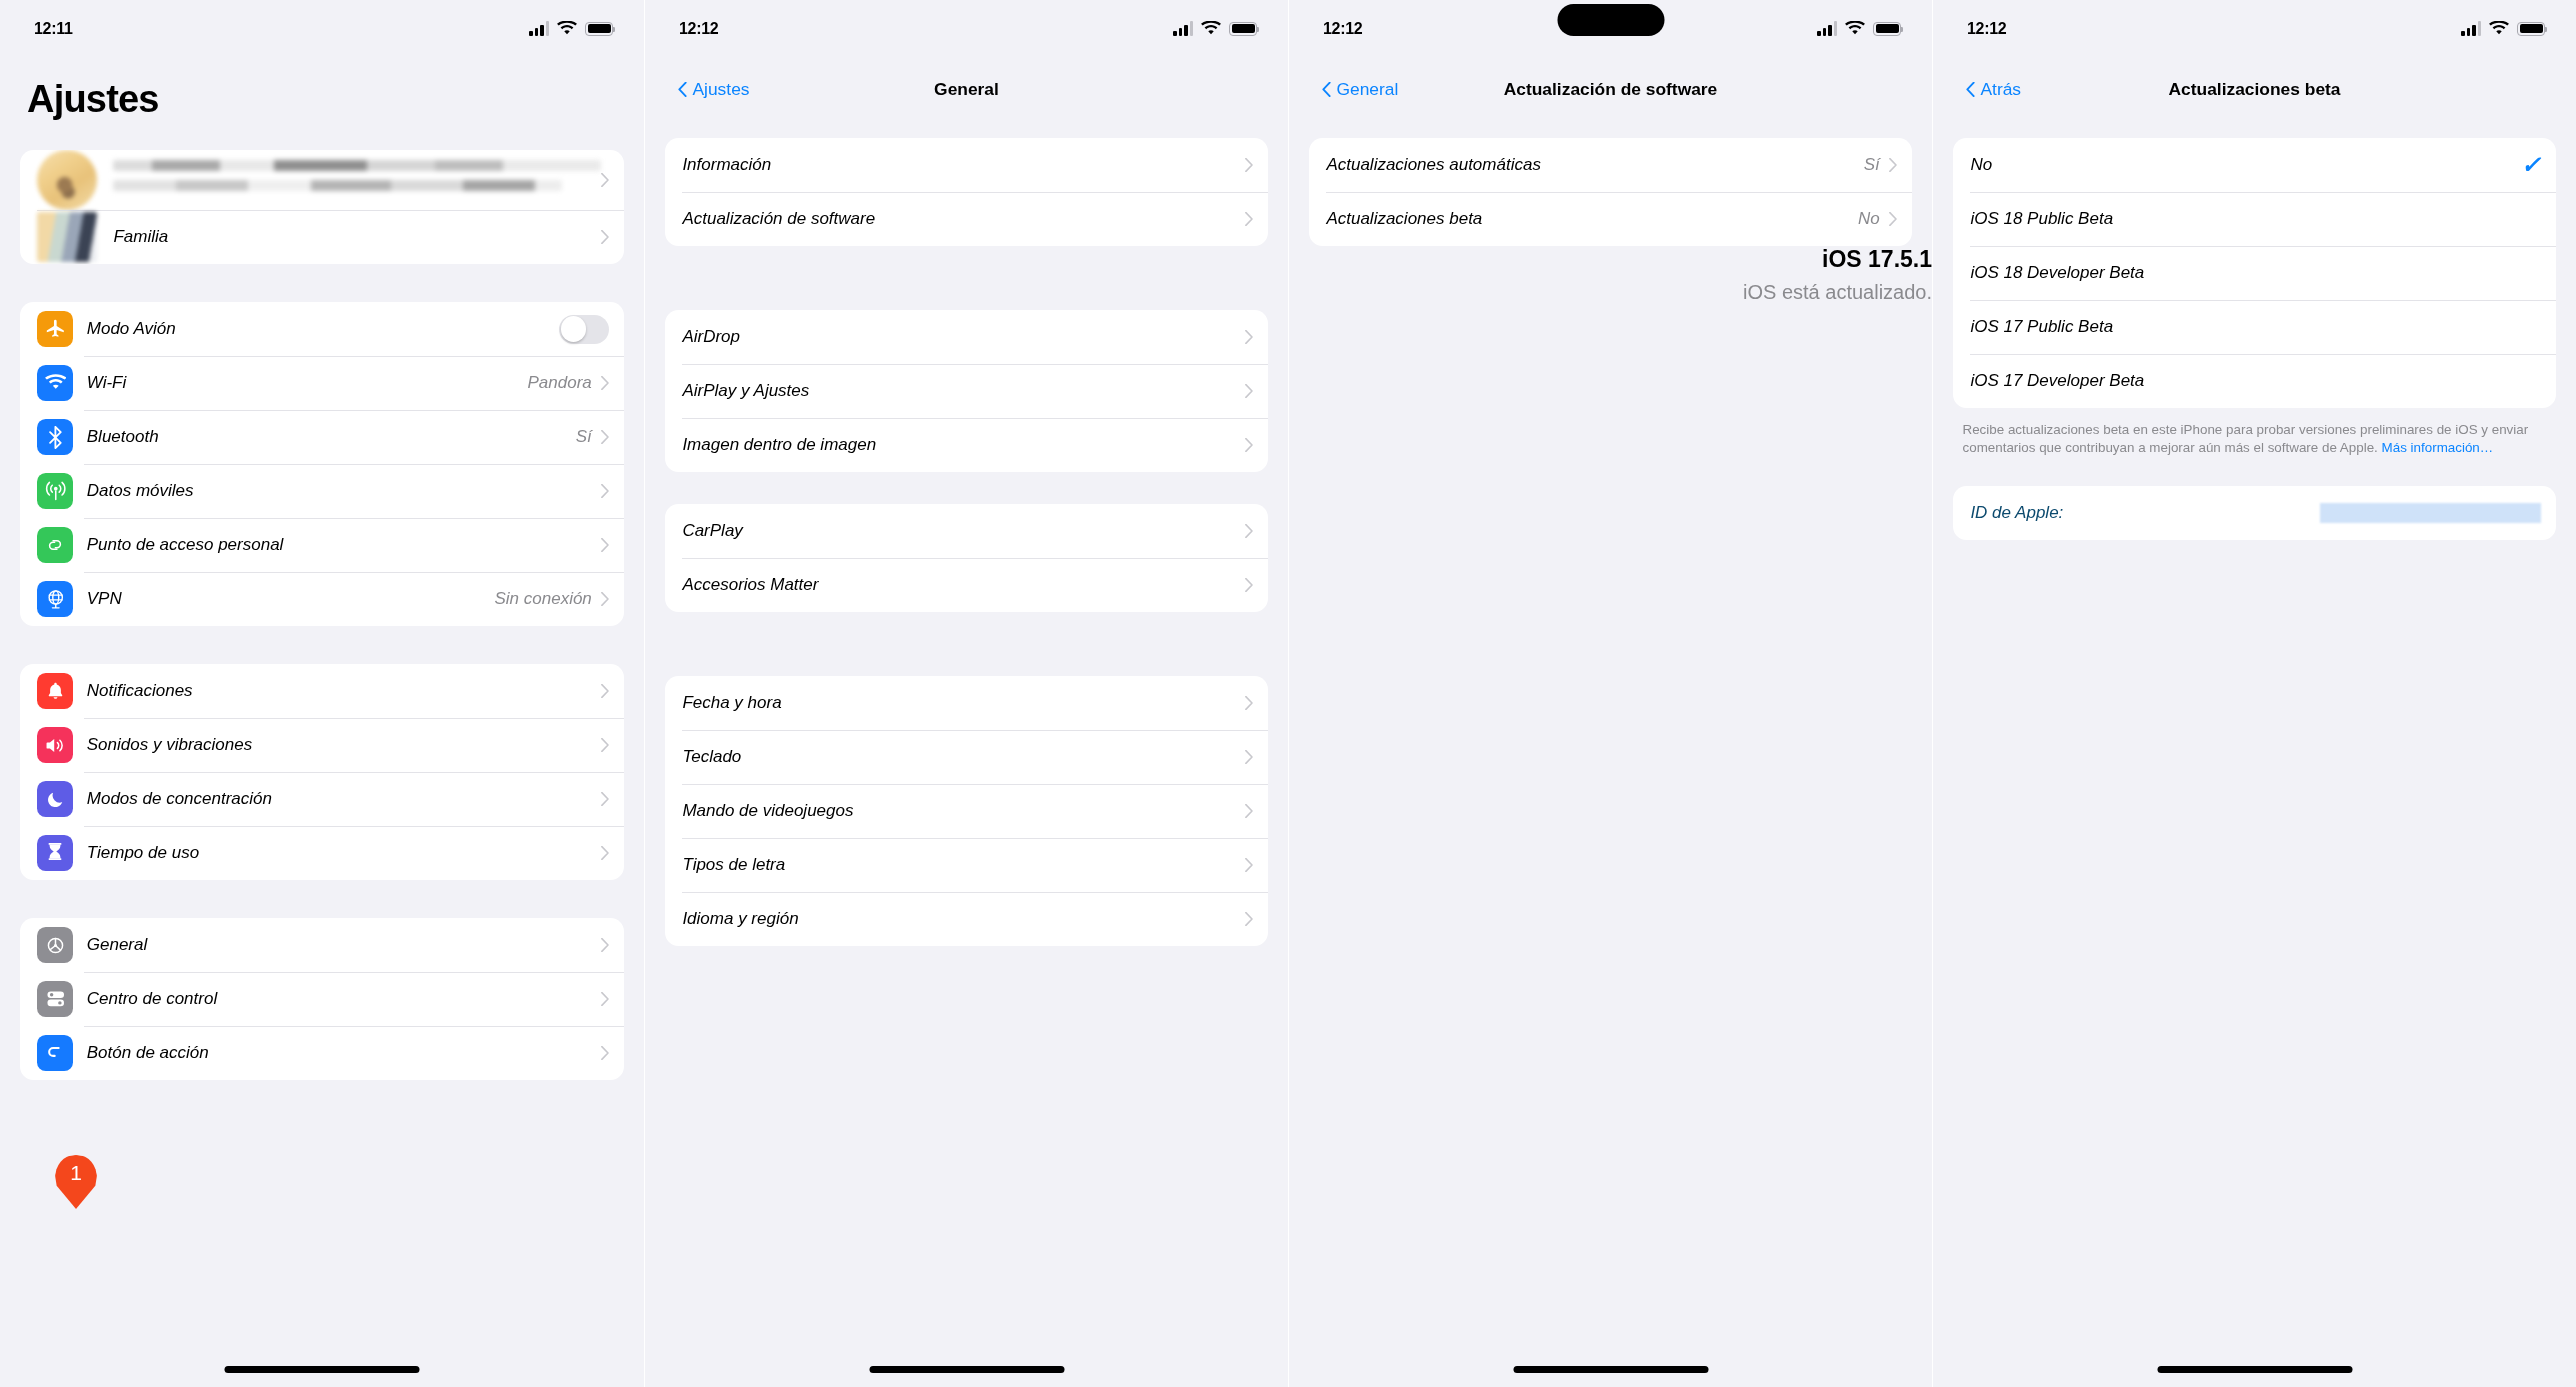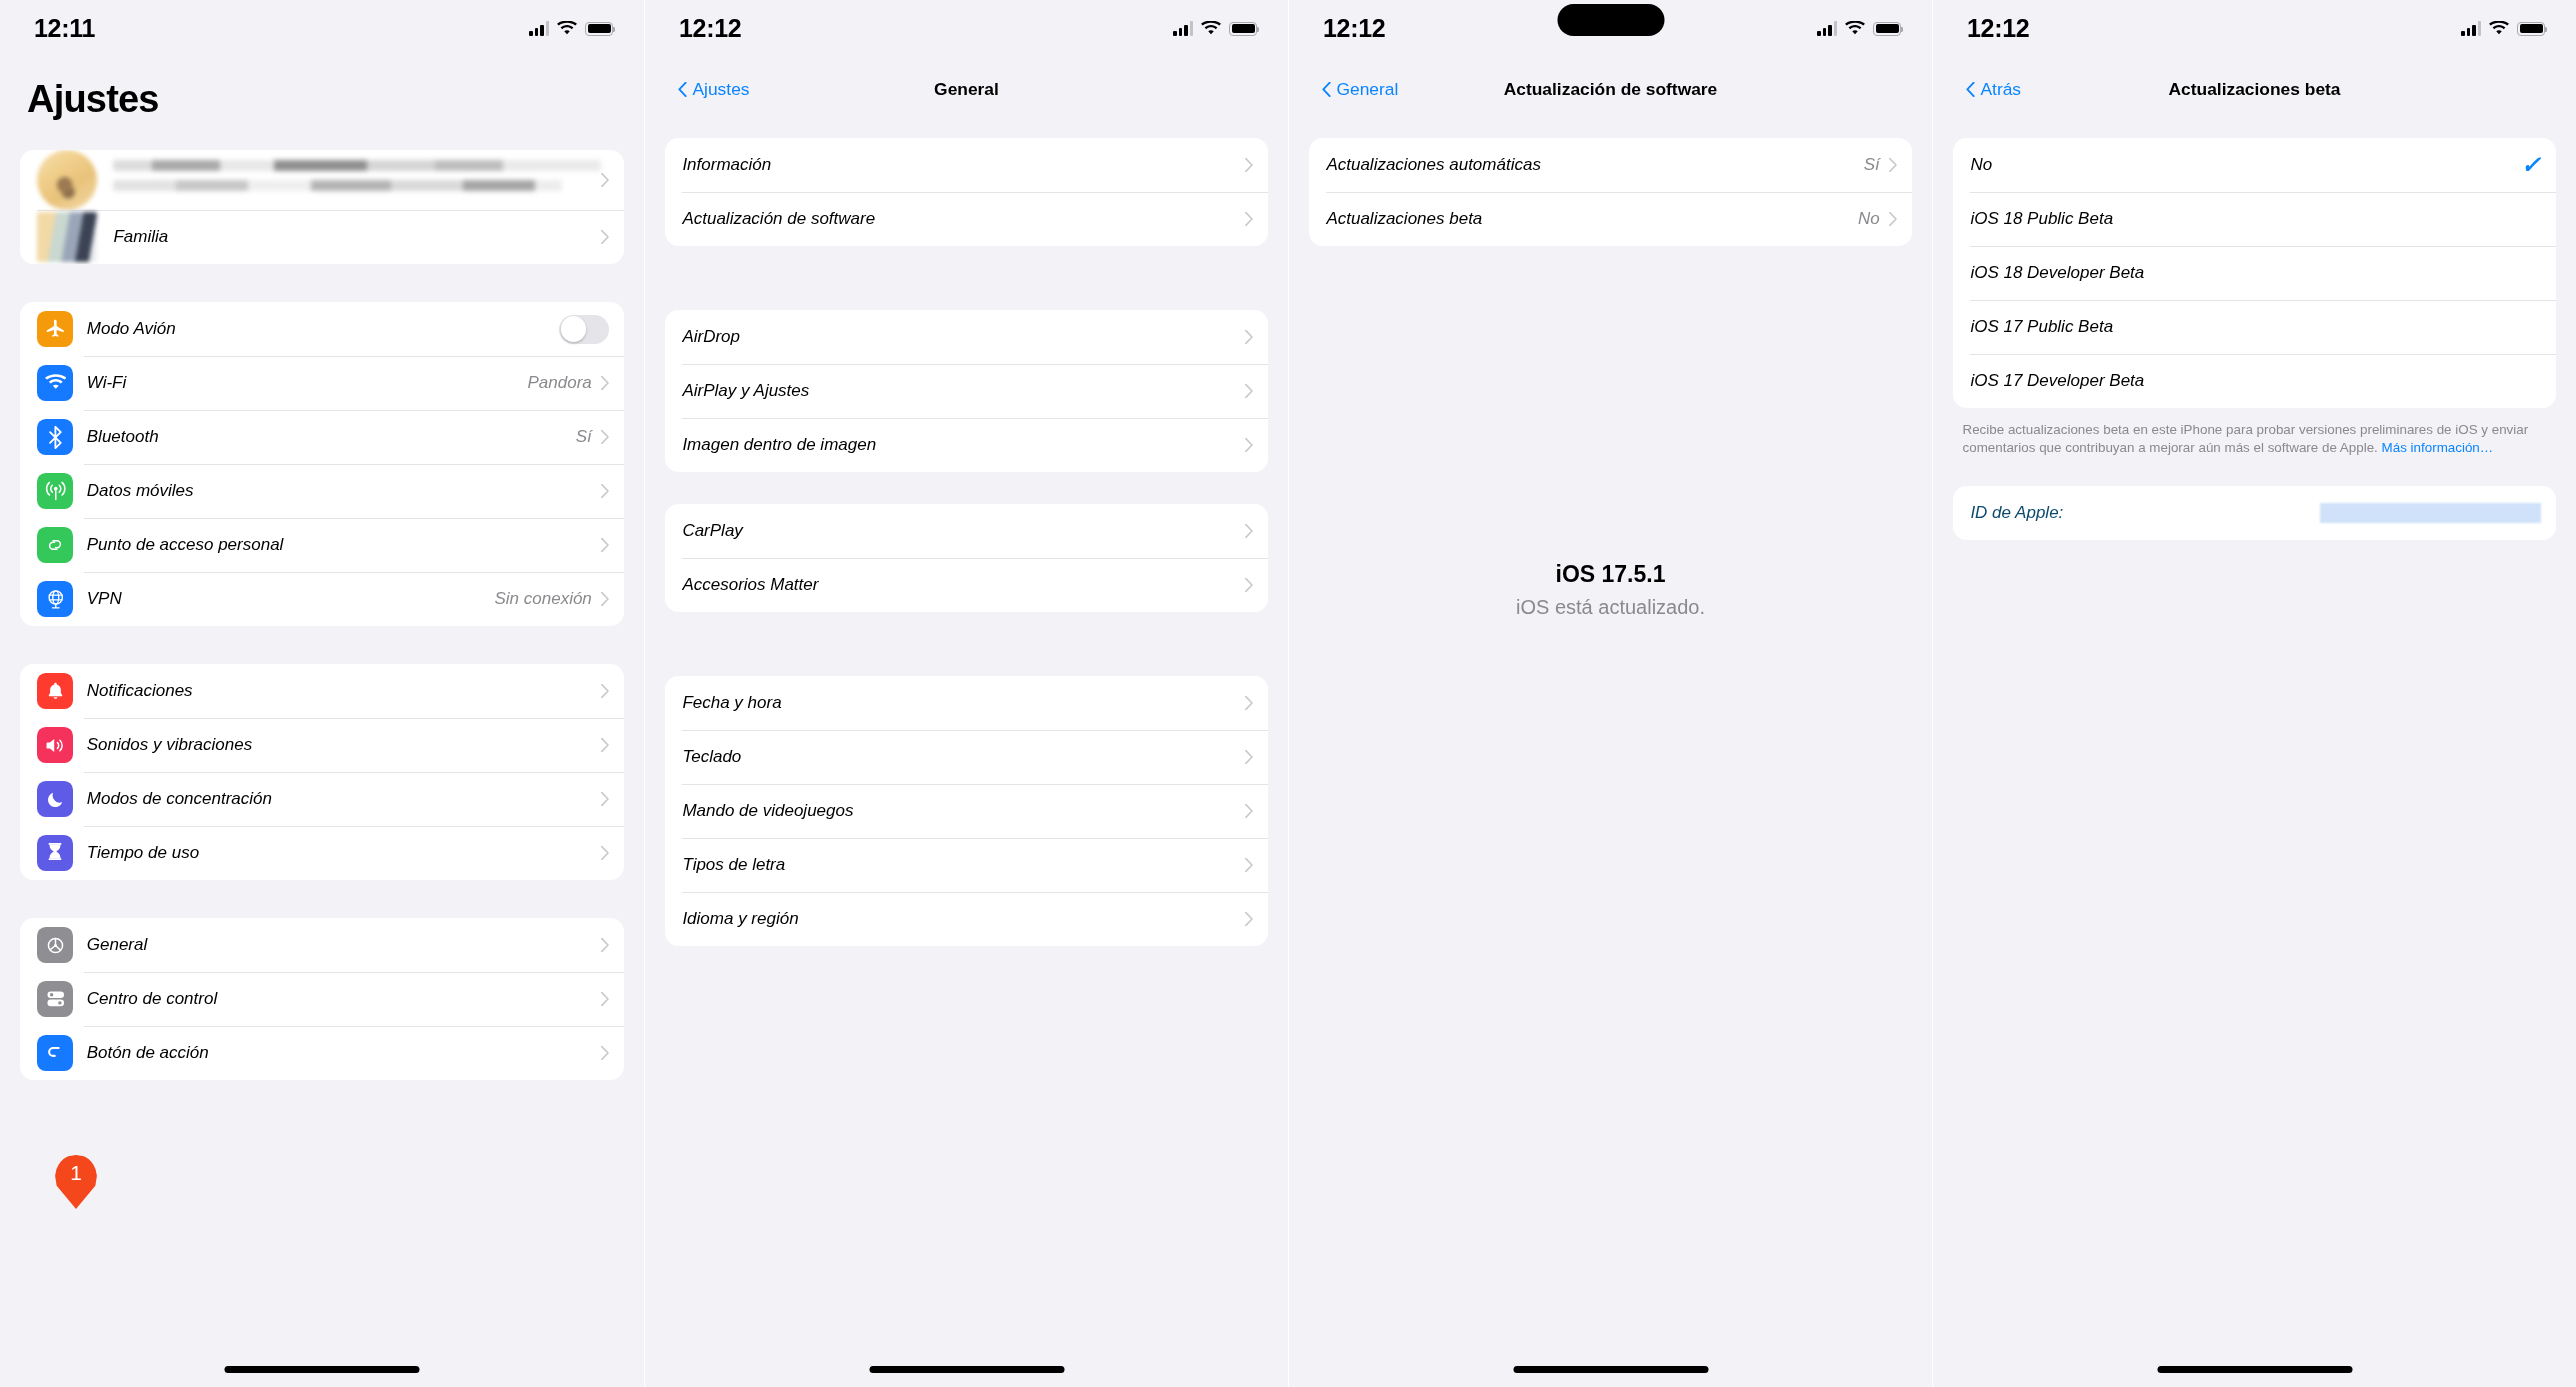--- a/index.html
+++ b/index.html
@@ -32,21 +32,21 @@
   
   .statusbar {
     position: relative;
     height: 48px;
     display: flex;
     align-items: center;
     justify-content: space-between;
     padding: 0 31px 0 0;
   }
   .status-time {
-    font-size: 25px;
+    font-size: 16px;
     font-weight: bold;
     color: #000;
     letter-spacing: -0.3px;
     margin-left: 34px;
     padding-top: 9.4px;
   }
   .status-right {
     display: flex;
     align-items: center;
     gap: 8px;
@@ -282,22 +282,21 @@
     left: 0; right: 0; top: 6px;
     text-align: center;
     color: #fff;
     font-size: 21px;
     font-weight: 500;
     font-family: "Liberation Sans", sans-serif;
   }
 
   
   .center-msg {
-    text-align: center;
-    margin-top: 315px;
+    text-align: right;
   }
   .center-msg .ver {
     font-size: 23px;
     font-weight: bold;
     color: #000;
   }
   .center-msg .sub {
     font-size: 20px;
     color: #8a8a8e;
     margin-top: 8px;

